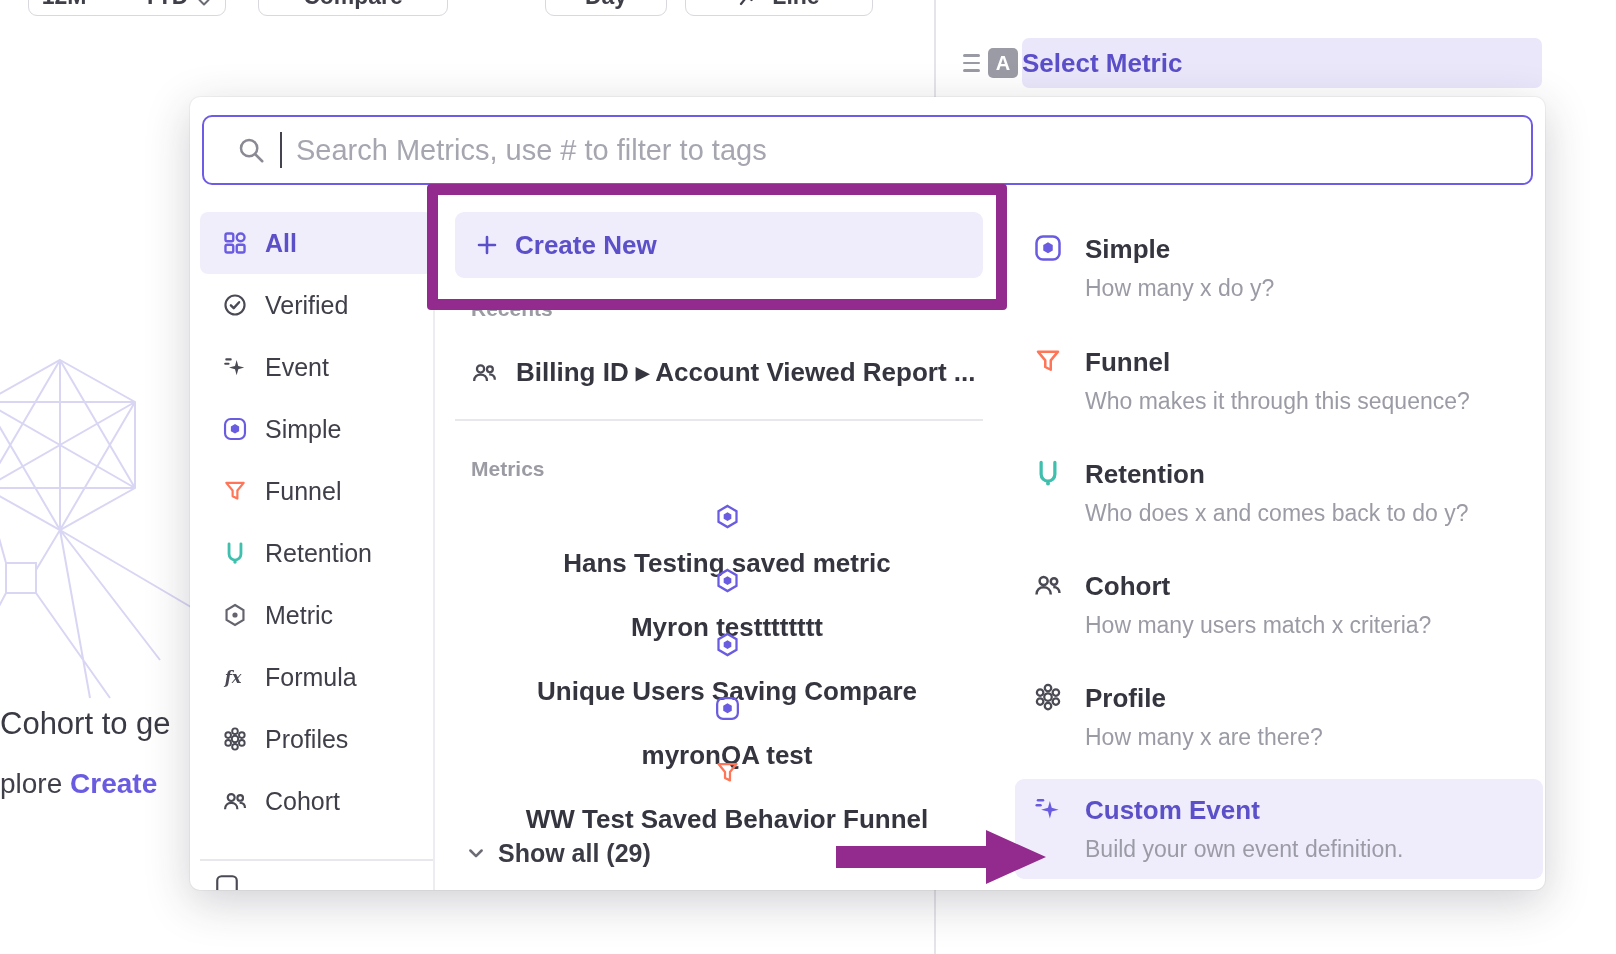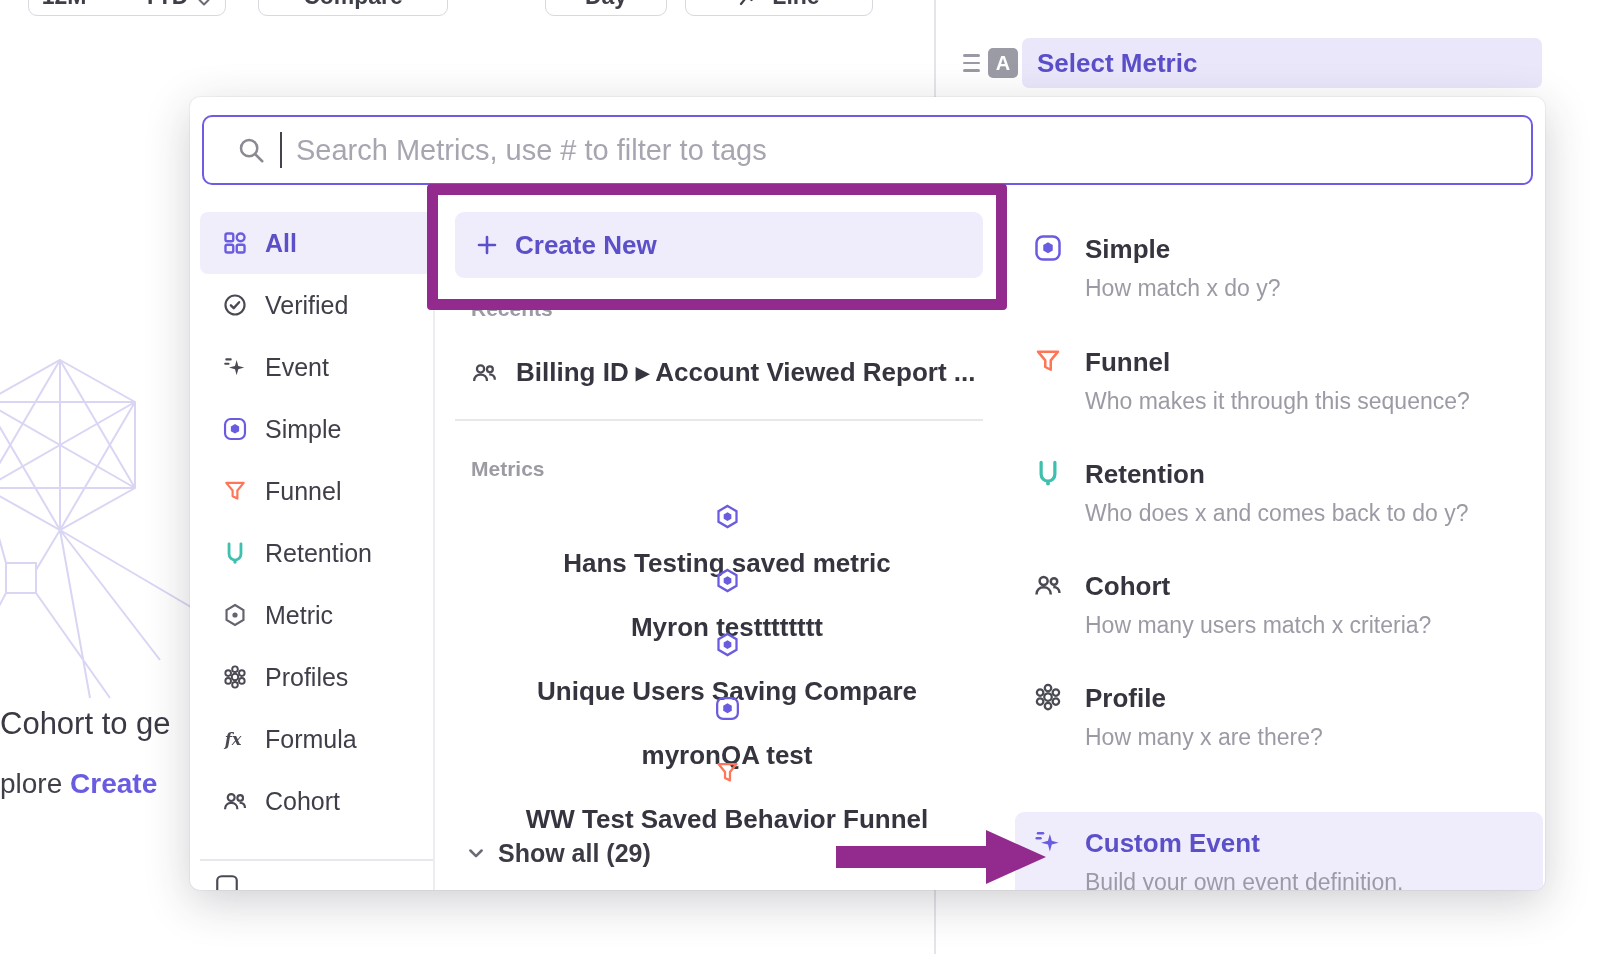--- a/index.html
+++ b/index.html
@@ -13,21 +13,21 @@
     display:flex;align-items:flex-end;justify-content:center;gap:10px;padding:0 16px 5px 16px;
     font-size:23px;font-weight:600;color:#3f3f49;z-index:2;}
   .seg{padding:0;}
   .seg-cell{display:flex;align-items:flex-end;justify-content:center;gap:8px;height:100%;padding:0 18px 5px 18px;}
   .seg-div{width:1.5px;height:100%;background:#d8d8de;}
   .qb-handle{position:absolute;left:963px;top:54px;display:flex;flex-direction:column;gap:5px;z-index:2;cursor:grab;}
   .qb-handle i{display:block;width:17px;height:2.5px;background:#9a9aa4;border-radius:2px;}
   .row-badge{position:absolute;left:988px;top:48px;width:30px;height:30px;background:#9b9ba5;border-radius:5px;
     color:#fff;font-size:20px;font-weight:700;display:flex;align-items:center;justify-content:center;z-index:2;}
   .select-pill{position:absolute;left:1022px;top:38px;width:520px;height:50px;background:#eae7fb;border-radius:7px;
-    display:flex;align-items:center;padding-left:15px;font-size:26px;font-weight:600;color:#5b4fc9;z-index:2;cursor:pointer;}
+    display:flex;align-items:center;font-size:26px;font-weight:600;color:#5b4fc9;z-index:2;cursor:pointer;}
   .bg-headline{position:absolute;left:0;top:706px;font-size:31px;font-weight:400;color:#3a3a44;white-space:nowrap;z-index:1;}
   .bg-explore{position:absolute;left:0;top:768px;font-size:28px;color:#3f3f49;white-space:nowrap;z-index:1;}
   .bg-explore .lnk{color:#6a5ce0;font-weight:600;cursor:pointer;}
   .illus{position:absolute;left:-70px;top:330px;z-index:0;}
 
   
   .modal{position:absolute;left:190px;top:97px;width:1355px;height:793px;background:#fff;border-radius:10px;
     box-shadow:0 12px 45px rgba(40,40,60,.22),0 0 0 1px rgba(0,0,0,.04);z-index:5;overflow:hidden;}
   .search{position:absolute;left:12px;top:18px;width:1331px;height:70px;border:2.5px solid #6e5ce6;border-radius:10px;
     display:flex;align-items:center;padding:0 32px;gap:14px;background:#fff;}
@@ -192,40 +192,40 @@
       </div>
       <div class="side-item">
         <svg class="i26" viewBox="0 0 24 24">
             <path d="M12 2.8 L19.8 7.4 V16.6 L12 21.2 L4.2 16.6 V7.4 Z" fill="none" stroke="#64646e" stroke-width="2"></path>
             <circle cx="12" cy="12" r="2.4" fill="#64646e"></circle>
           </svg>
         <span>Metric</span>
       </div>
       <div class="side-item">
         <svg class="i26" viewBox="0 0 24 24">
+            <text x="2.5" y="17.5" font-size="15" font-style="italic" font-weight="700" fill="#4a4a54" font-family="DejaVu Serif, serif">fx</text>
+          </svg>
+        <span>Formula</span>
+      </div>
+      <div class="side-item">
+        <svg class="i26" viewBox="0 0 24 24">
             <g fill="none" stroke="#4a4a54" stroke-width="1.8">
               <circle cx="12" cy="12" r="3"></circle>
               <circle cx="12" cy="4.8" r="2.6"></circle>
               <circle cx="18.3" cy="8.4" r="2.6"></circle>
               <circle cx="18.3" cy="15.6" r="2.6"></circle>
               <circle cx="12" cy="19.2" r="2.6"></circle>
               <circle cx="5.7" cy="15.6" r="2.6"></circle>
               <circle cx="5.7" cy="8.4" r="2.6"></circle>
             </g>
           </svg>
         <span>Profiles</span>
       </div>
       <div class="side-item">
         <svg class="i26" viewBox="0 0 24 24">
-            <text x="2.5" y="17.5" font-size="15" font-style="italic" font-weight="700" fill="#4a4a54" font-family="DejaVu Serif, serif">fx</text>
-          </svg>
-        <span>Formula</span>
-      </div>
-      <div class="side-item">
-        <svg class="i26" viewBox="0 0 24 24">
             <g fill="none" stroke="#4a4a54" stroke-width="2">
               <circle cx="8.5" cy="8.8" r="3.2"></circle>
               <path d="M2.8 19.5 C2.8 15.8 5.3 13.8 8.5 13.8 C11.7 13.8 14.2 15.8 14.2 19.5"></path>
               <circle cx="16.8" cy="9.2" r="2.6"></circle>
               <path d="M16.2 13.6 C19.2 13.6 21.2 15.4 21.2 18.4"></path>
             </g>
           </svg>
         <span>Cohort</span>
       </div>
     </div>
@@ -303,21 +303,21 @@
       <span>Show all (29)</span>
     </div>
 
     <div class="type-row" style="top:121px;">
       <svg class="i30" viewBox="0 0 24 24">
           <rect x="2.8" y="2.8" width="18.4" height="18.4" rx="5.2" fill="none" stroke="#6a5ce0" stroke-width="2"></rect>
           <path d="M12 7.4 L15.8 9.6 V14 L12 16.2 L8.2 14 V9.6 Z" fill="#6a5ce0"></path>
         </svg>
       <div>
         <div class="type-title">Simple</div>
-        <div class="type-desc">How match x do y?</div>
+        <div class="type-desc">How many x do y?</div>
       </div>
     </div>
     <div class="type-row" style="top:234px;">
       <svg class="i30" viewBox="0 0 24 24">
           <path d="M4 4.5 H20 L14.2 11.5 V19 L9.8 16.8 V11.5 Z" fill="none" stroke="#ff7557" stroke-width="2" stroke-linejoin="round"></path>
         </svg>
       <div>
         <div class="type-title">Funnel</div>
         <div class="type-desc">Who makes it through this sequence?</div>
       </div>
@@ -356,21 +356,21 @@
             <circle cx="12" cy="19.2" r="2.6"></circle>
             <circle cx="5.7" cy="15.6" r="2.6"></circle>
             <circle cx="5.7" cy="8.4" r="2.6"></circle>
           </g>
         </svg>
       <div>
         <div class="type-title">Profile</div>
         <div class="type-desc">How many x are there?</div>
       </div>
     </div>
-    <div class="type-row hl" style="top:682px;margin-top:33px;">
+    <div class="type-row hl" style="top:682px;">
       <svg class="i30" viewBox="0 0 24 24">
           <path d="M13.5 5.5 L15 11 L20.5 12.5 L15 14 L13.5 19.5 L12 14 L6.5 12.5 L12 11 Z" fill="#6a5ce0"></path>
           <line x1="4" y1="5" x2="8" y2="5" stroke="#6a5ce0" stroke-width="2" stroke-linecap="round"></line>
           <line x1="3" y1="9" x2="6" y2="9" stroke="#6a5ce0" stroke-width="2" stroke-linecap="round"></line>
         </svg>
       <div>
         <div class="type-title">Custom Event</div>
         <div class="type-desc">Build your own event definition.</div>
       </div>
     </div>

